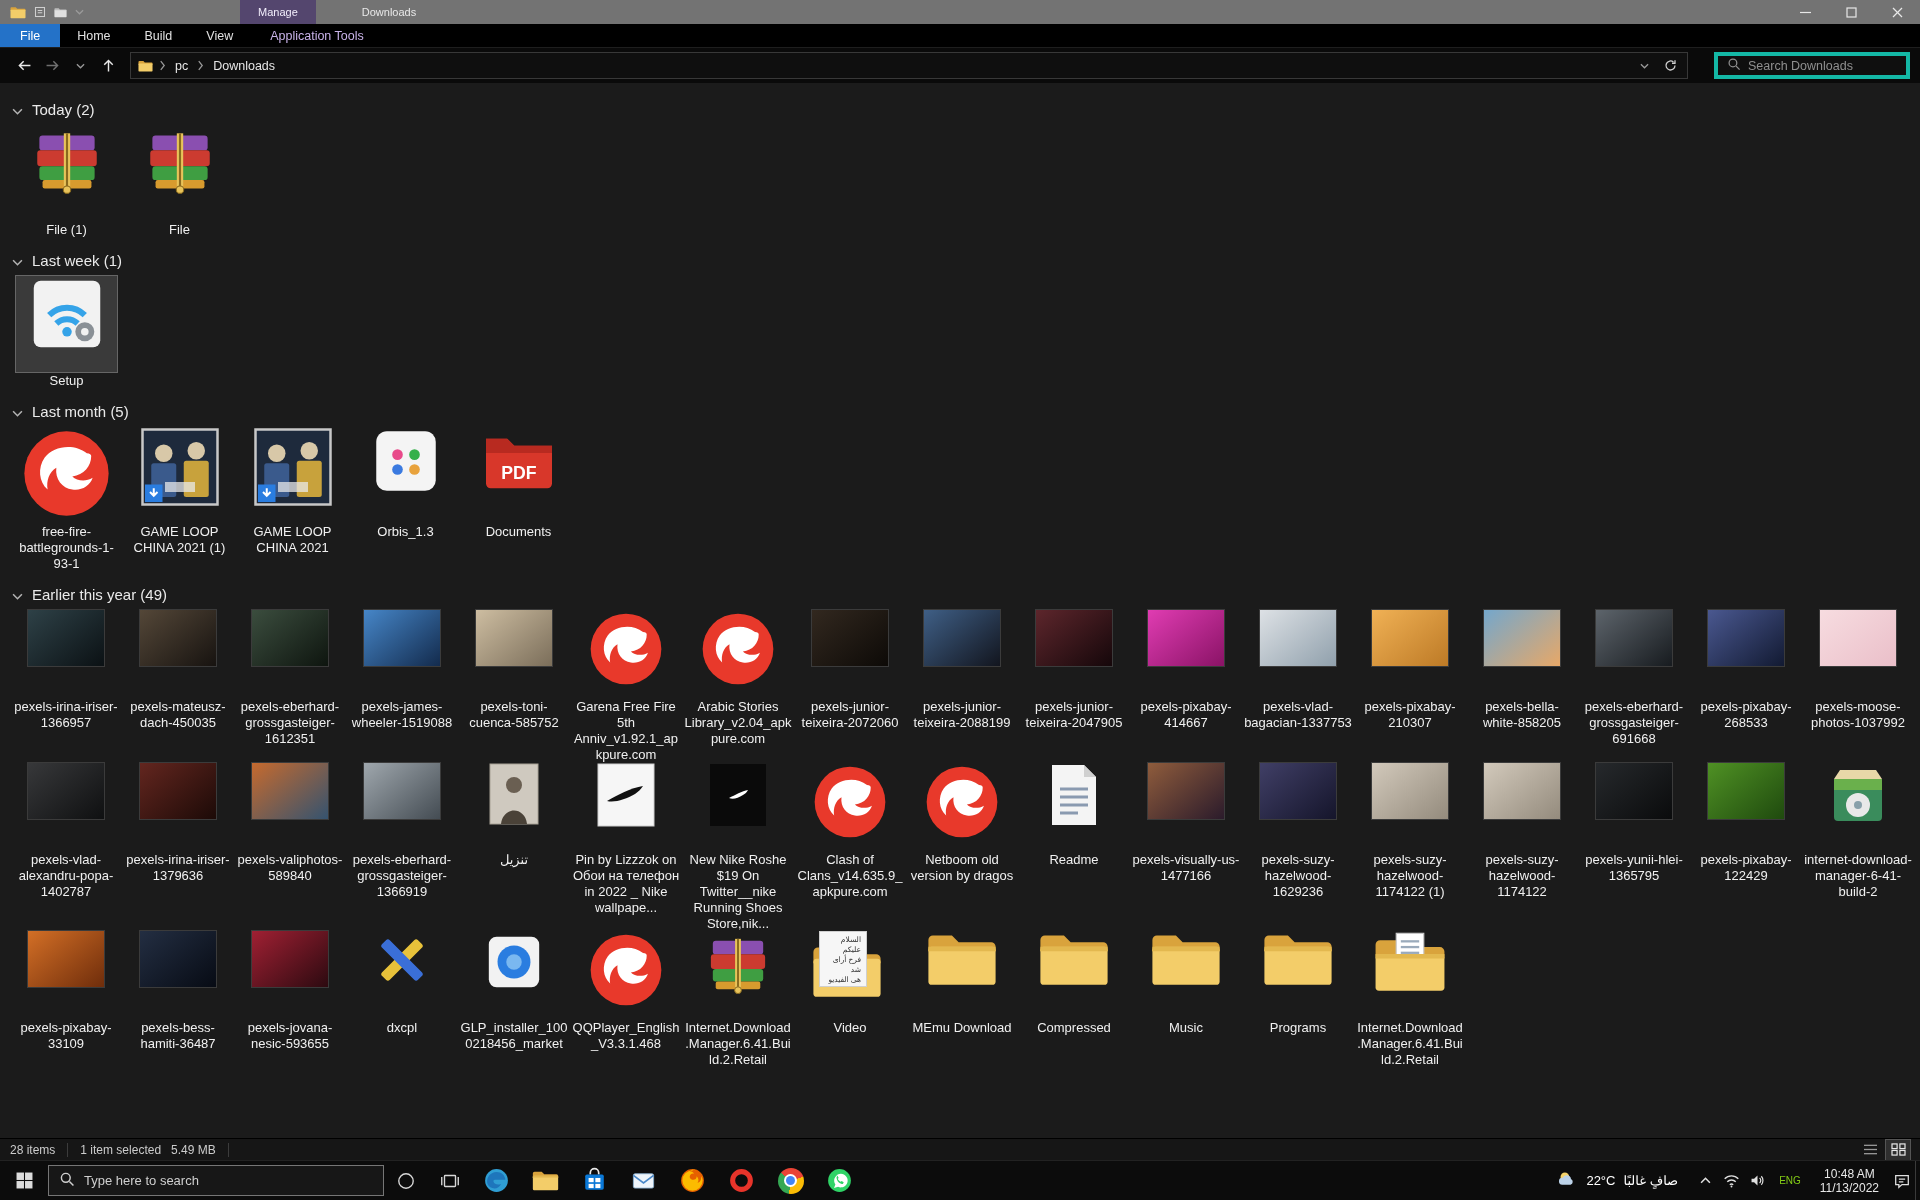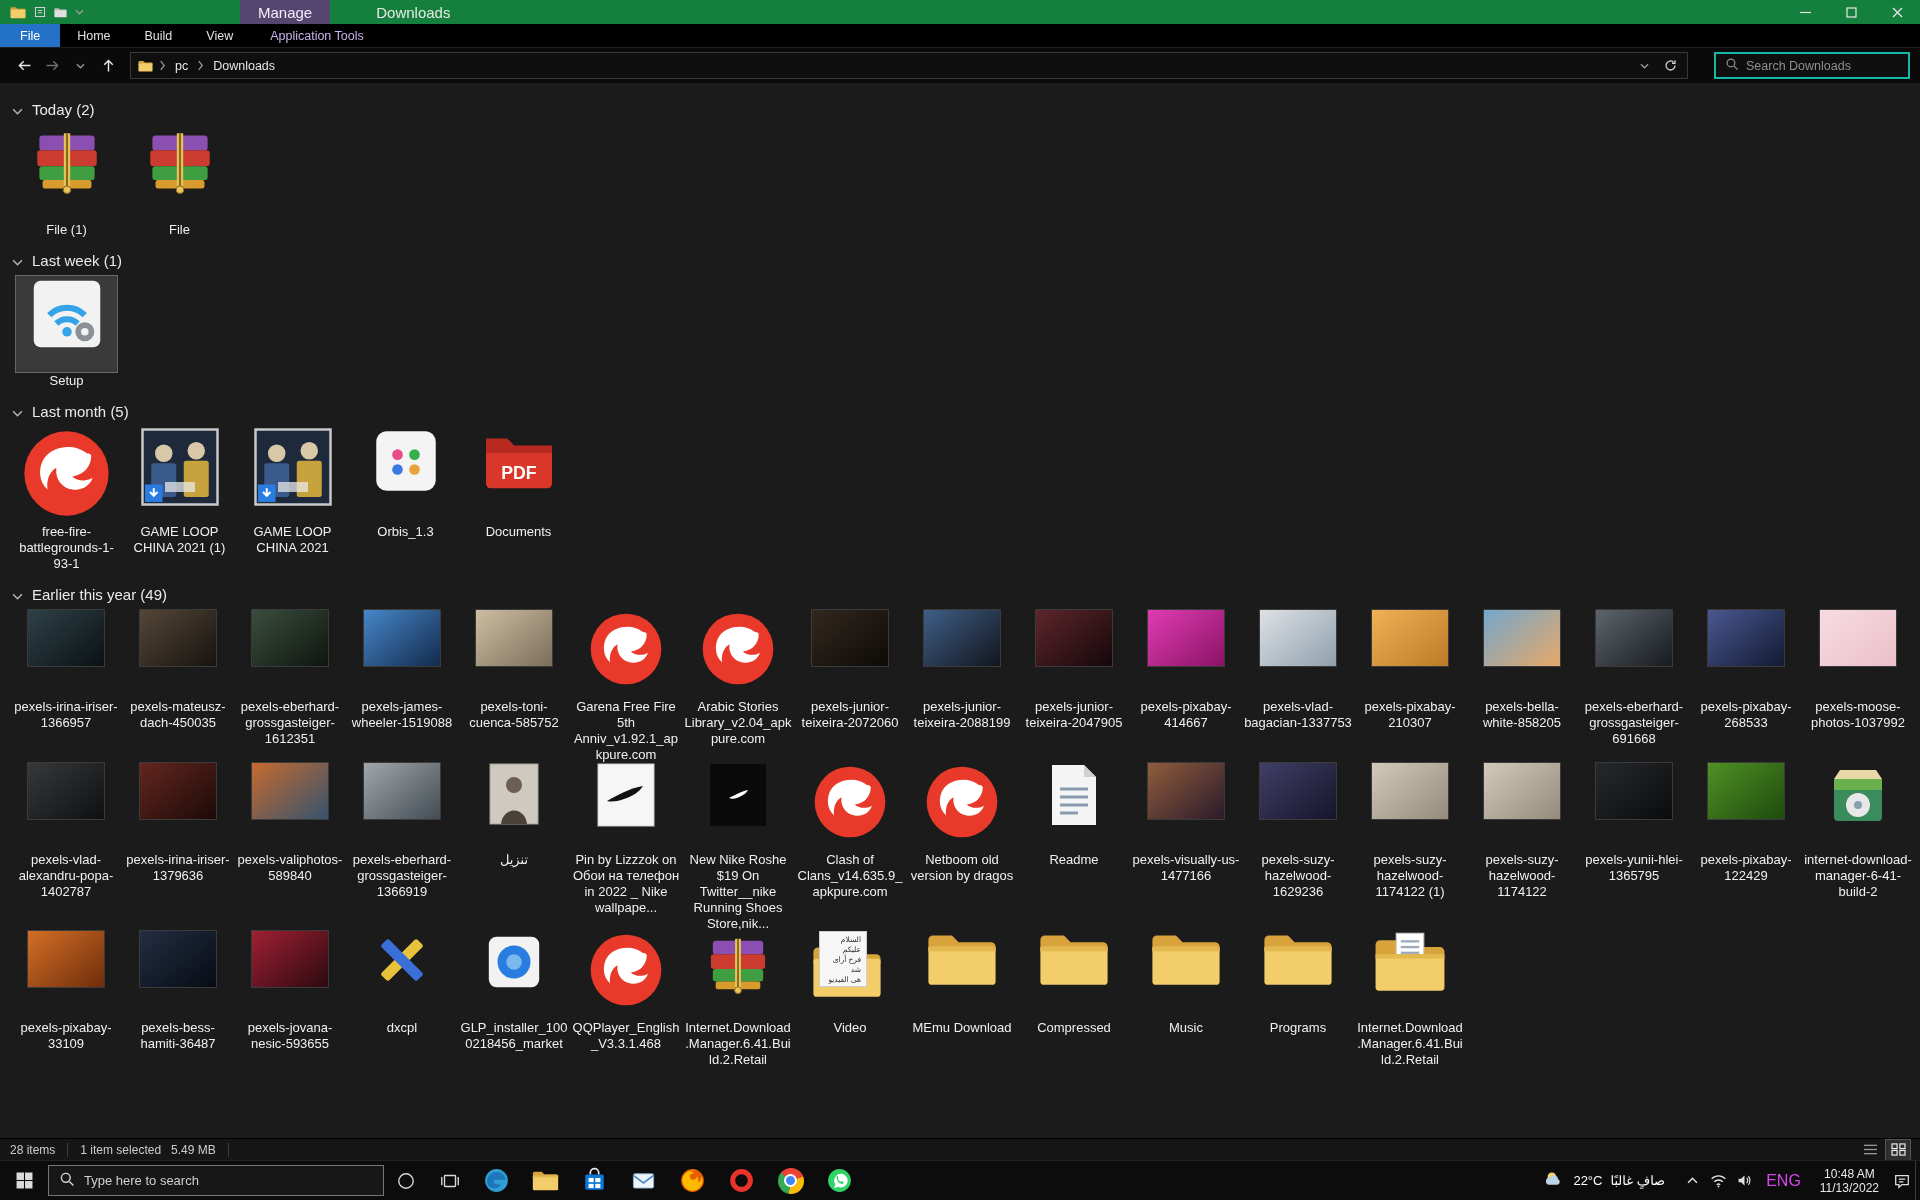--- a/index.html
+++ b/index.html
@@ -1,21 +1,21 @@
 <!DOCTYPE html>
 <html><head>
 <meta charset="utf-8">
 <style>
   *{margin:0;padding:0;box-sizing:border-box}
   html,body{width:1920px;height:1200px;overflow:hidden;background:#1b1b1b;
     font-family:"Liberation Sans",sans-serif;user-select:none}
   #app{width:1920px;height:1200px;display:flex;flex-direction:column;background:#1b1b1b}
 
   
-  #titlebar{height:24px;background:#15803d;display:flex;align-items:center;color:#e8e8e8;font-size:15px;flex:0 0 auto}
+  #titlebar{height:24px;background:#737373;display:flex;align-items:center;color:#e8e8e8;font-size:11px;flex:0 0 auto}
   .qat{display:flex;align-items:center;gap:8px;padding:0 10px}
   .qat svg{display:block}
   #manage-tab{background:#54466e;color:#f2eefc;height:24px;display:flex;align-items:center;padding:0 18px;margin-left:146px}
   #win-title{margin-left:46px;color:#e8e8e8}
   #win-controls{margin-left:auto;display:flex;height:24px}
   .wbtn{width:46px;height:24px;display:flex;align-items:center;justify-content:center}
   .wbtn svg{display:block}
 
   
   #ribbon{height:23px;background:#000;display:flex;align-items:stretch;font-size:12.5px;flex:0 0 auto}
@@ -24,21 +24,21 @@
   #apptools-tab{color:#c8b2e8;display:flex;align-items:center;padding:0 16px;margin-left:4px}
 
   
   #addr-row{height:36px;background:#0a0a0a;border-top:1px solid #1e1e1e;display:flex;align-items:center;padding:0 10px;flex:0 0 auto}
   .nav-btn{width:28px;height:28px;display:flex;align-items:center;justify-content:center}
   .addr-box{flex:1;height:27px;background:#0f0f0f;border:1px solid #383838;display:flex;align-items:center;margin:0 6px 0 8px;padding:0 4px}
   .crumb{color:#e6e6e6;font-size:12.5px;padding:0 6px}
   .crumb-chev{display:flex;align-items:center;padding:0 3px}
   .addr-spacer{flex:1}
   .addr-btn{width:26px;height:25px;display:flex;align-items:center;justify-content:center}
-  .search-box{width:196px;height:27px;background:#0f0f0f;border:2px solid #14b8a6;display:flex;align-items:center;gap:7px;padding:0 9px;color:#8f8f8f;font-size:12.5px;margin-left:20px}
+  .search-box{width:196px;height:27px;background:#0f0f0f;border:4px solid #14b8a6;display:flex;align-items:center;gap:7px;padding:0 9px;color:#8f8f8f;font-size:12.5px;margin-left:20px}
 
   
   #content{height:1055px;overflow:hidden;background:#1b1b1b;padding:4px 0 0 10px;flex:0 0 auto}
   .group-header{display:flex;align-items:center;gap:9px;margin:12px 0 6px 2px;height:20px;color:#eaeaea;font-size:15px}
   .tiles{display:flex;flex-wrap:wrap;align-items:flex-start}
   .tile{width:112px;text-align:center}
   .big .tile{width:113px}
   .icon-wrap{height:88px;display:flex;justify-content:center;padding-bottom:5px;margin:0 6px}
   .big .icon-wrap{height:96px}
   .tile.selected .icon-wrap{background:#3a3a3a;box-shadow:0 0 0 1px #666}
@@ -80,21 +80,21 @@
   #taskbar-apps{display:flex}
   .tb-app{width:49px;height:40px;display:flex;align-items:center;justify-content:center}
   .tb-app svg{width:27px;height:27px;display:block}
   .ic-chrome{width:26px;height:26px;border-radius:50%;position:relative;
     background:conic-gradient(from -50deg,#ea4335 0 120deg,#fbbc05 0 240deg,#34a853 0 360deg)}
   .ic-chrome::before{content:"";position:absolute;inset:24%;background:#fff;border-radius:50%}
   .ic-chrome::after{content:"";position:absolute;inset:32%;background:#4285f4;border-radius:50%}
   #tray{margin-left:auto;display:flex;align-items:center;height:40px}
   .weather{display:flex;align-items:center;gap:8px;padding:0 14px;color:#fff;font-size:13px}
   .tray-ic{width:26px;height:40px;display:flex;align-items:center;justify-content:center}
-  .lang{color:#d946ef;font-size:16px;padding:0 9px}
+  .lang{color:#84cc16;font-size:10px;padding:0 9px}
   .clock{color:#e8e8e8;font-size:12px;line-height:14px;text-align:center;padding:0 10px}
   .show-desktop{width:5px;height:40px;border-left:1px solid #3a3a3a}
 </style>
 </head>
 <body>
 
 <div id="app">
 
   <div id="titlebar">
     <div class="qat">

